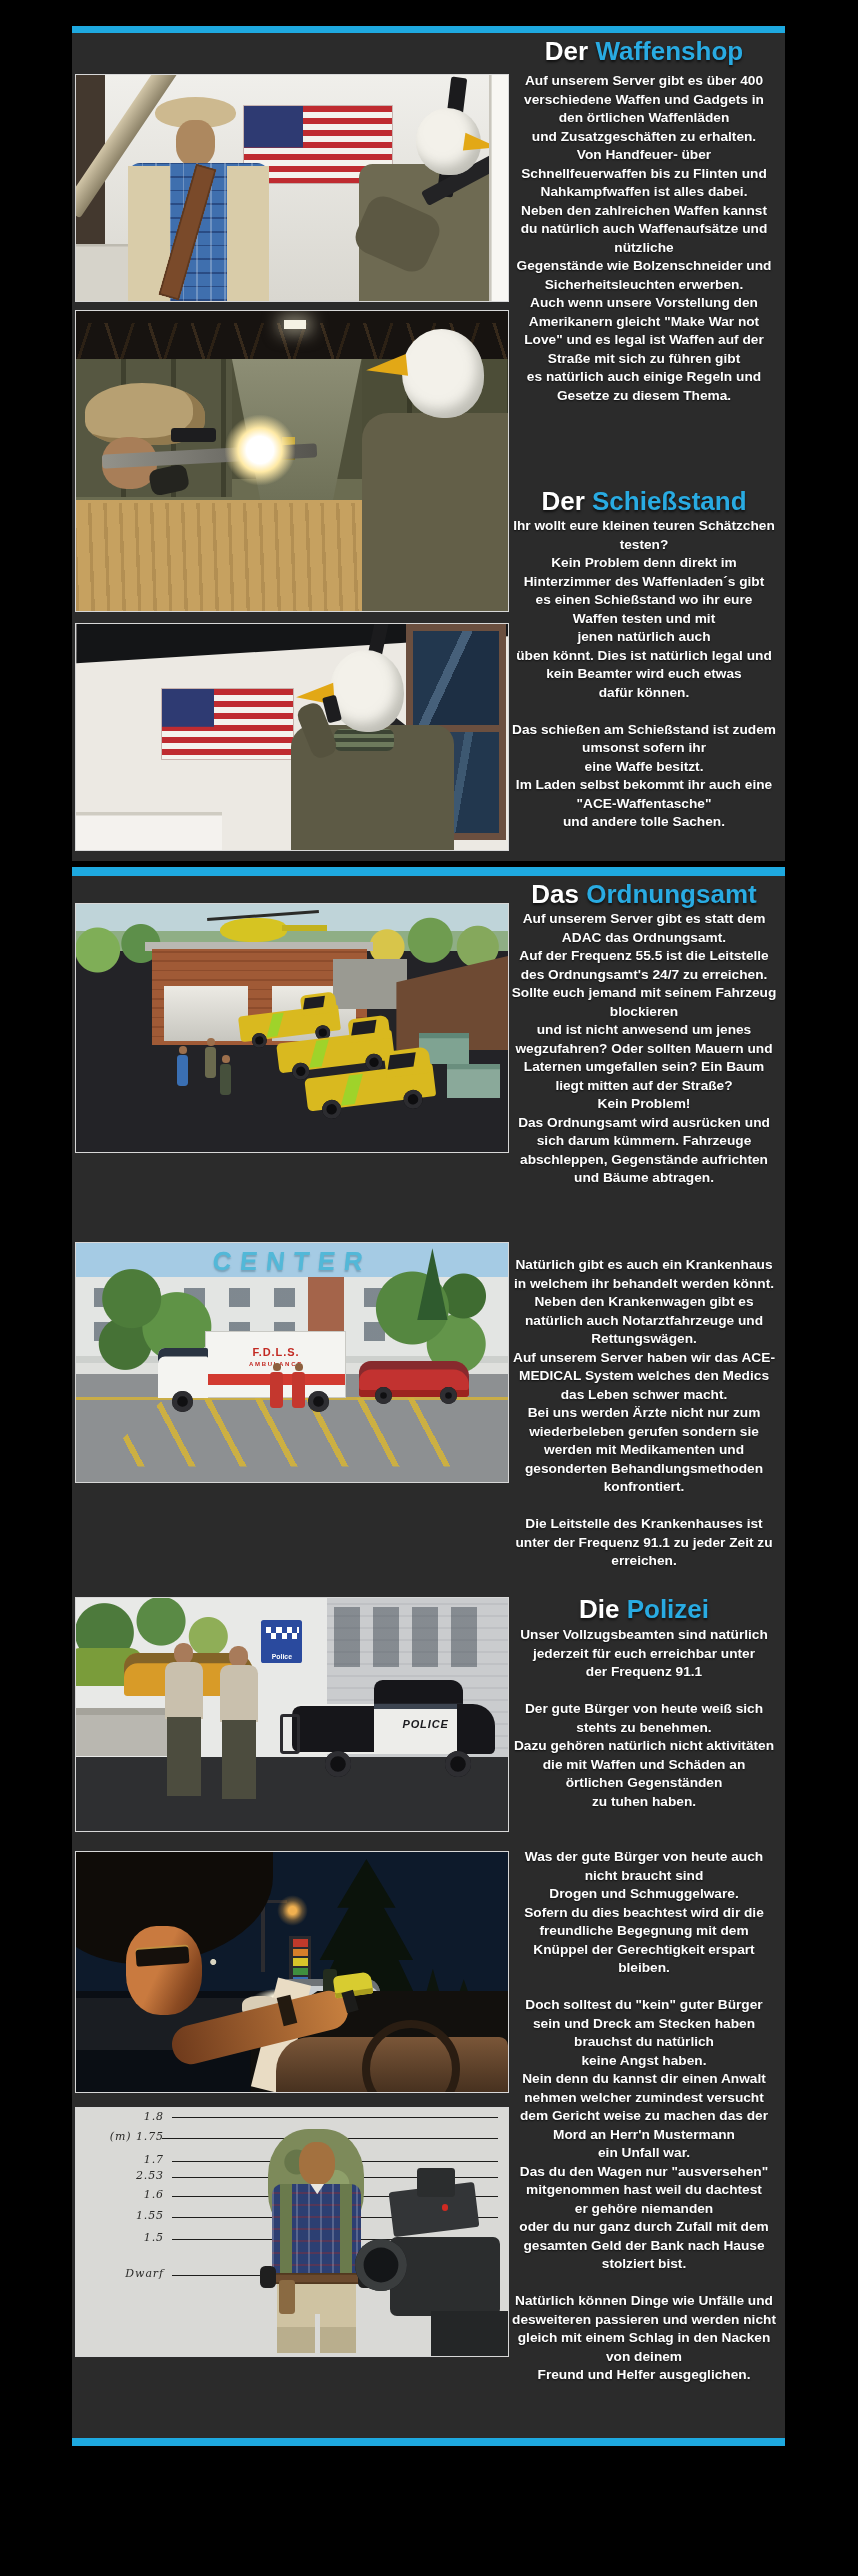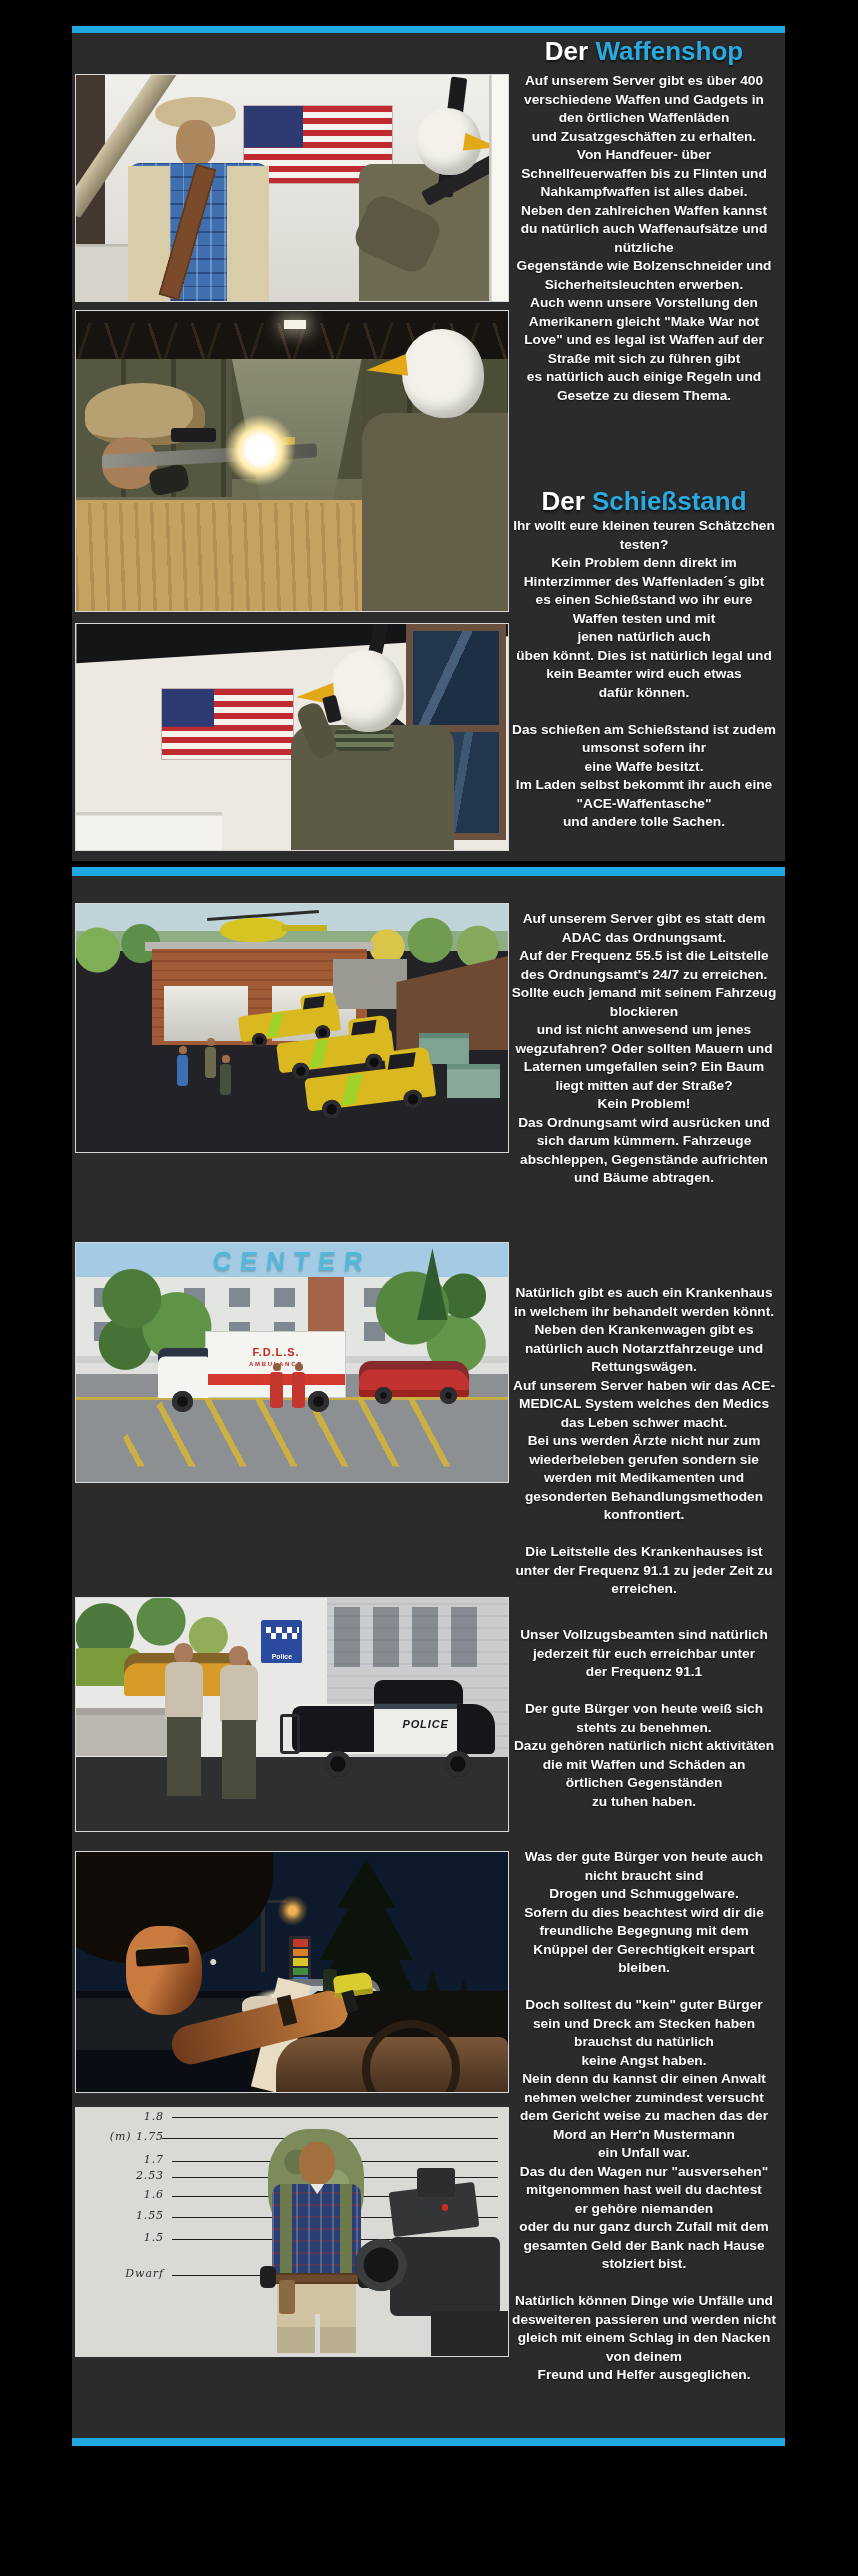--- a/index.html
+++ b/index.html
@@ -571,54 +571,56 @@
       <div class="abs f8-gloveL"></div>
       <div class="abs f8-gloveR"></div>
       <div class="abs f8-campanel"></div>
       <div class="abs f8-camtop"></div>
       <div class="abs f8-reddot"></div>
       <div class="abs f8-cambody"></div>
       <div class="abs f8-lens"></div>
       <div class="abs f8-camarm"></div>
     </div>
 
+    <h2 class="sec-h" style="top:3.4px;"><span>Das</span> <span class="acc">Ordnungsamt</span></h2>
     <p class="sec-p" style="top:34px;">Auf unserem Server gibt es statt dem
 ADAC das Ordnungsamt.
 Auf der Frequenz 55.5 ist die Leitstelle
 des Ordnungsamt's 24/7 zu erreichen.
 Sollte euch jemand mit seinem Fahrzeug
 blockieren
 und ist nicht anwesend um jenes
 wegzufahren? Oder sollten Mauern und
 Laternen umgefallen sein? Ein Baum
 liegt mitten auf der Straße?
 Kein Problem!
 Das Ordnungsamt wird ausrücken und
 sich darum kümmern. Fahrzeuge
 abschleppen, Gegenstände aufrichten
 und Bäume abtragen.</p>
 
-    <p class="sec-p" style="top:380px;margin-top:28px;">Natürlich gibt es auch ein Krankenhaus
+    <p class="sec-p" style="top:380px;">Natürlich gibt es auch ein Krankenhaus
 in welchem ihr behandelt werden könnt.
 Neben den Krankenwagen gibt es
 natürlich auch Notarztfahrzeuge und
 Rettungswägen.
 Auf unserem Server haben wir das ACE-
 MEDICAL System welches den Medics
 das Leben schwer macht.
 Bei uns werden Ärzte nicht nur zum
 wiederbeleben gerufen sondern sie
 werden mit Medikamenten und
 gesonderten Behandlungsmethoden
 konfrontiert.
 
 Die Leitstelle des Krankenhauses ist
 unter der Frequenz 91.1 zu jeder Zeit zu
 erreichen.</p>
 
+    <h2 class="sec-h" style="top:718px;"><span>Die</span> <span class="acc">Polizei</span></h2>
     <p class="sec-p" style="top:750px;">Unser Vollzugsbeamten sind natürlich
 jederzeit für euch erreichbar unter
 der Frequenz 91.1
 
 Der gute Bürger von heute weiß sich
 stehts zu benehmen.
 Dazu gehören natürlich nicht aktivitäten
 die mit Waffen und Schäden an
 örtlichen Gegenständen
 zu tuhen haben.

